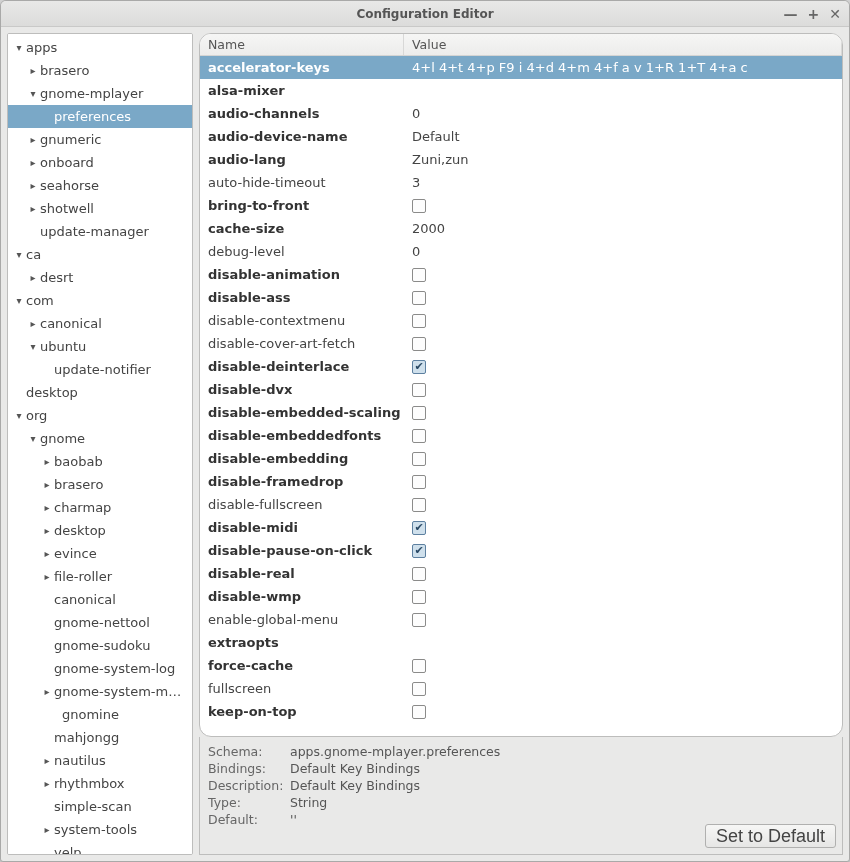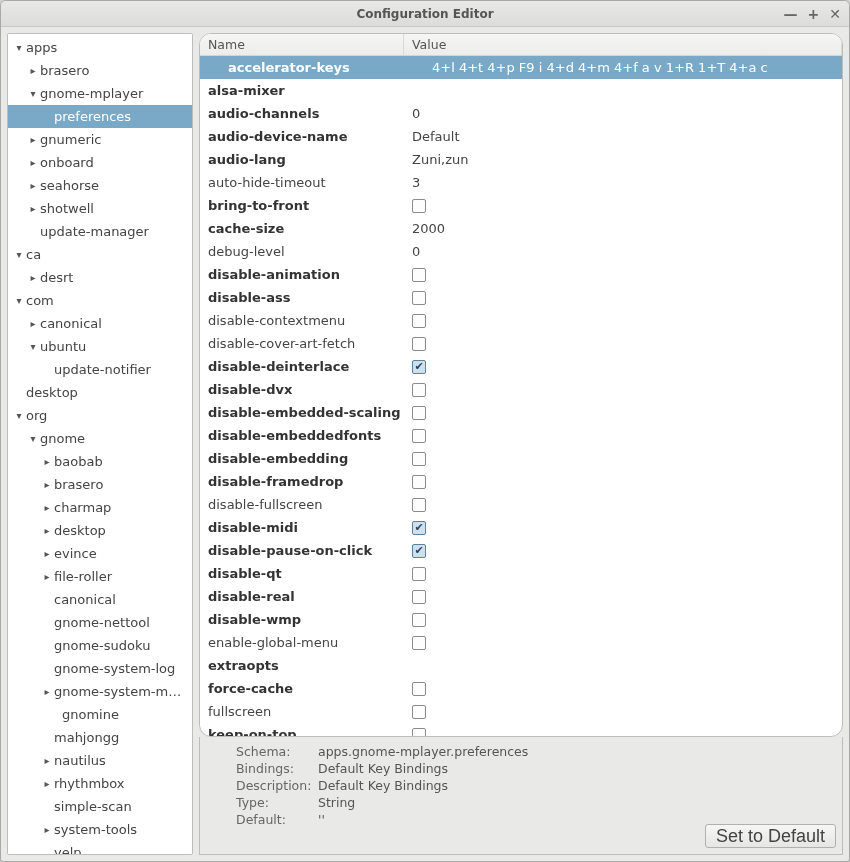--- a/index.html
+++ b/index.html
@@ -157,21 +157,20 @@
     padding-left: 8px;
     display: flex;
     align-items: center;
     overflow: hidden;
     white-space: nowrap;
   }
   .key-row.bold .name-cell { font-weight: bold; color: #333; }
   .key-row.selected {
     background: #7aa8c7;
     color: #fff;
-    padding-left: 20px;
   }
   .key-row.selected .name-cell { color: #fff; }
   .cb {
     width: 14px; height: 14px;
     border: 1px solid #8b8b8a;
     border-radius: 2px;
     background: #fdfdfd;
     display: inline-flex;
     align-items: center;
     justify-content: center;
@@ -187,21 +186,21 @@
   .details {
     height: 118px;
     border: 1px solid #bdbdbc;
     border-top: 0;
     background: #e9e9e8;
     padding: 6px 8px 4px 8px;
     position: relative;
     font-size: 12.5px;
     color: #555;
   }
-  .details table { border-collapse: collapse; margin-left: 28px; }
+  .details table { border-collapse: collapse; }
   .details td { padding: 1px 6px 1px 0; vertical-align: top; }
   .details td.k { color: #666; width: 82px; }
   .set-default {
     position: absolute;
     right: 6px; bottom: 6px;
     height: 24px;
     padding: 0 10px;
     border: 1px solid #b0b0af;
     border-radius: 3px;
     background: linear-gradient(#f6f6f5,#e6e6e5);
@@ -488,26 +487,20 @@
             <div class="key-row bold">
               <div class="name-cell">disable-midi</div>
               <div class="value-cell">
                 <span class="cb checked"></span>
               </div>
             </div>
             <div class="key-row bold">
               <div class="name-cell">disable-pause-on-click</div>
               <div class="value-cell">
                 <span class="cb checked"></span>
-              </div>
-            </div>
-            <div class="key-row bold">
-              <div class="name-cell">disable-qt</div>
-              <div class="value-cell">
-                <span class="cb"></span>
               </div>
             </div>
             <div class="key-row bold">
               <div class="name-cell">disable-real</div>
               <div class="value-cell">
                 <span class="cb"></span>
               </div>
             </div>
             <div class="key-row bold">
               <div class="name-cell">disable-wmp</div>

